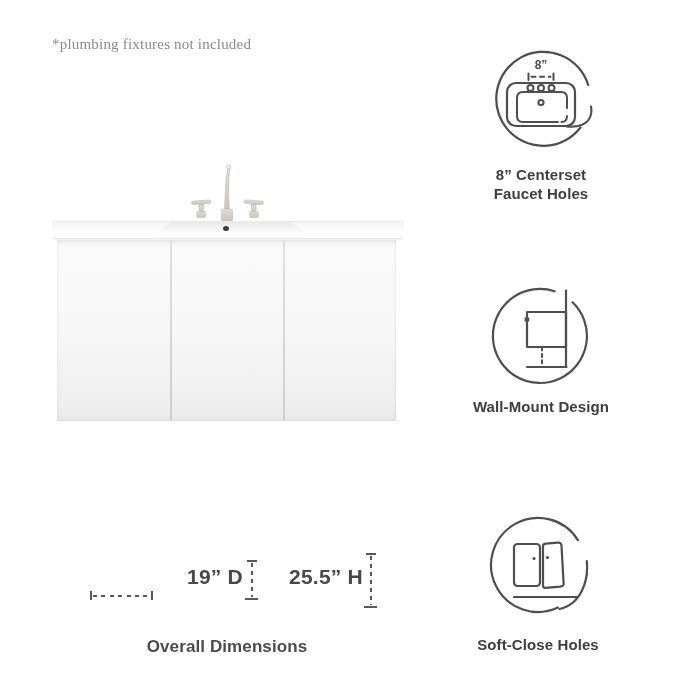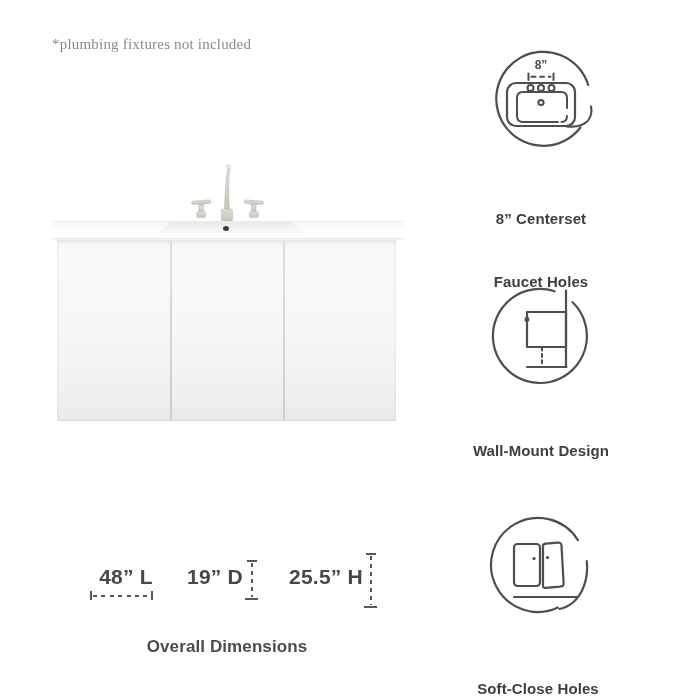--- a/index.html
+++ b/index.html
@@ -42,21 +42,21 @@
     position:absolute;top:0;bottom:0;width:2px;
     background:linear-gradient(180deg,#e0e0e0,#cdcdcd);
   }
   .door-gap.g1{left:113px;} .door-gap.g2{left:226px;}
   
   .icon-svg{position:absolute;}
   .feature-label{
     position:absolute;text-align:center;font-size:15px;font-weight:700;
     color:#3e3e40;line-height:19px;letter-spacing:.1px;
   }
-  .feature-label span{display:block;margin-top:44px;}
+  .feature-label span{display:block;}
   
   .dim-label{
     position:absolute;font-size:21px;font-weight:700;color:#48484a;
     text-align:center;letter-spacing:.2px;
   }
   .dim-caption{
     position:absolute;left:96px;top:637px;width:262px;text-align:center;
     font-size:17px;font-weight:700;color:#4b4b4e;letter-spacing:.1px;
   }
   .ruler-h{position:absolute;display:flex;align-items:center;height:9px;}
@@ -158,21 +158,20 @@
     <rect x="28" y="31" width="26" height="42" rx="3.5"></rect>
     <path d="M57 33 C57 31 58 30.8 60 30.6 L71.5 29.6 C74.5 29.4 75.3 30.2 75.5 32.8 L77.6 70 C77.8 72.8 76.8 73.4 74 73.7 L59.5 74.9 C57.5 75 57 74 57 72 Z"></path>
     <circle cx="48" cy="45.5" r="1.6" fill="#4e4e50" stroke="none"></circle>
     <circle cx="61.5" cy="44.5" r="1.6" fill="#4e4e50" stroke="none"></circle>
     <line x1="28" y1="84" x2="91" y2="84"></line>
   </svg>
   <div class="feature-label" style="left:438px;top:635px;width:200px">
     <span>Soft-Close Holes</span>
   </div>
 
-  <div class="dim-label" style="left:66px;top:565px;width:120px">48” L</div>
   <div class="ruler-h" style="left:90px;top:591px;width:63px">
     <div class="tick-v"></div>
     <div class="dash-h"></div>
     <div class="tick-v"></div>
   </div>
 
   <div class="dim-label" style="left:155px;top:565px;width:120px">19” D</div>
   <div class="ruler-v" style="left:245px;top:560px;height:40px;width:13px">
     <div class="tick-top"></div>
     <div class="dash-v"></div>

